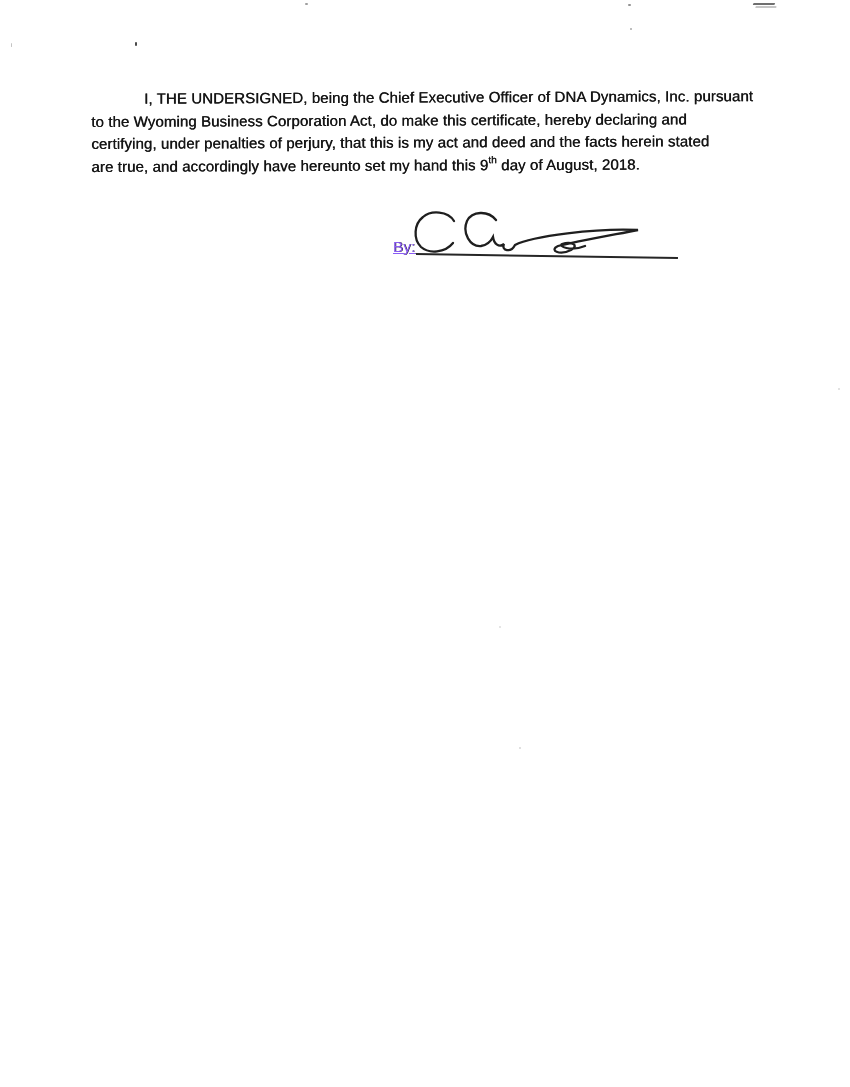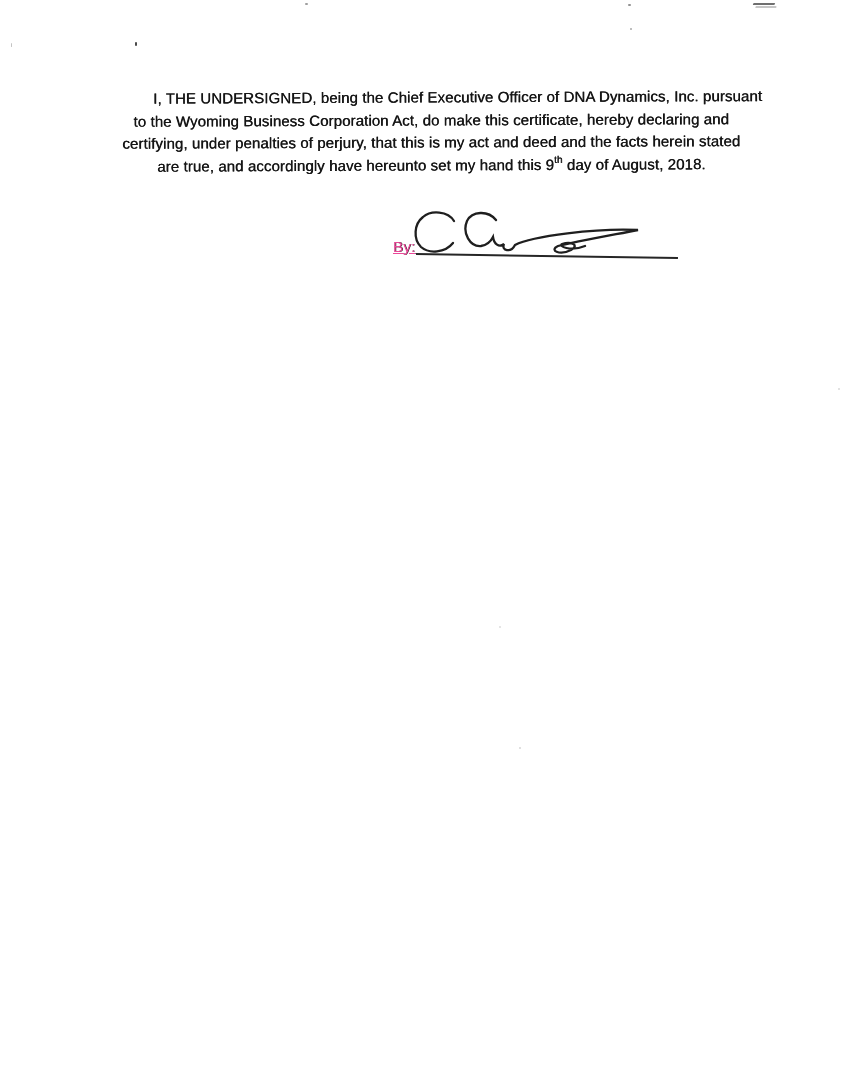--- a/index.html
+++ b/index.html
@@ -8,21 +8,20 @@
     background: #ffffff;
     font-family: "Liberation Sans", sans-serif;
   }
   .page {
     position: relative;
     width: 850px;
     height: 974px;
     background: #ffffff;
     overflow: hidden;
     color: #1b1b1b;
-    text-align: center;
   }
   
   .cert-paragraph {
     position: absolute;
     left: 91px;
     top: 88px;
     width: 680px;
     font-size: 15px;
     line-height: 22.6px;
     color: #161616;
@@ -40,21 +39,21 @@
     position: relative;
     top: -1px;
     vertical-align: super;
   }
   
   .by-label {
     position: absolute;
     left: 393px;
     top: 238px;
     font-size: 15.5px;
-    color: #ec4899;
+    color: #8b5cf6;
     text-shadow: 0.4px 0 0 #141414;
     text-decoration: underline;
   }
   .signature-svg {
     position: absolute;
     left: 412px;
     top: 208px;
     width: 255px;
     height: 52px;
   }

